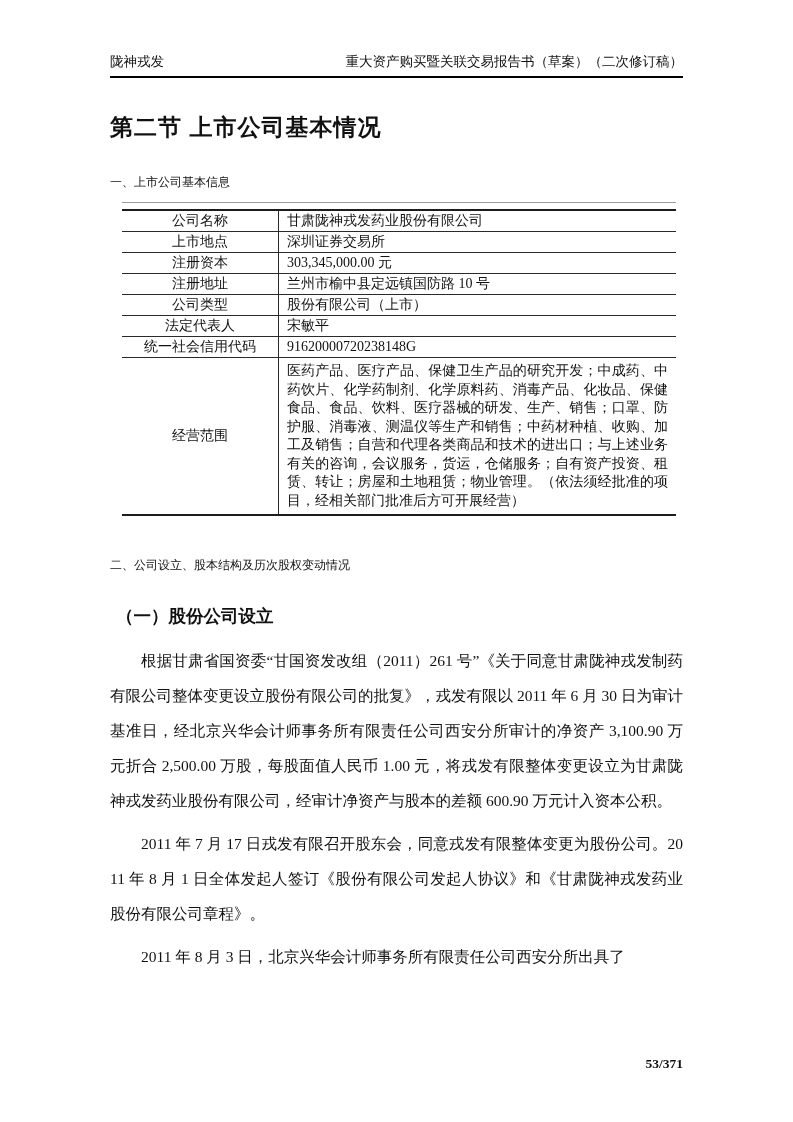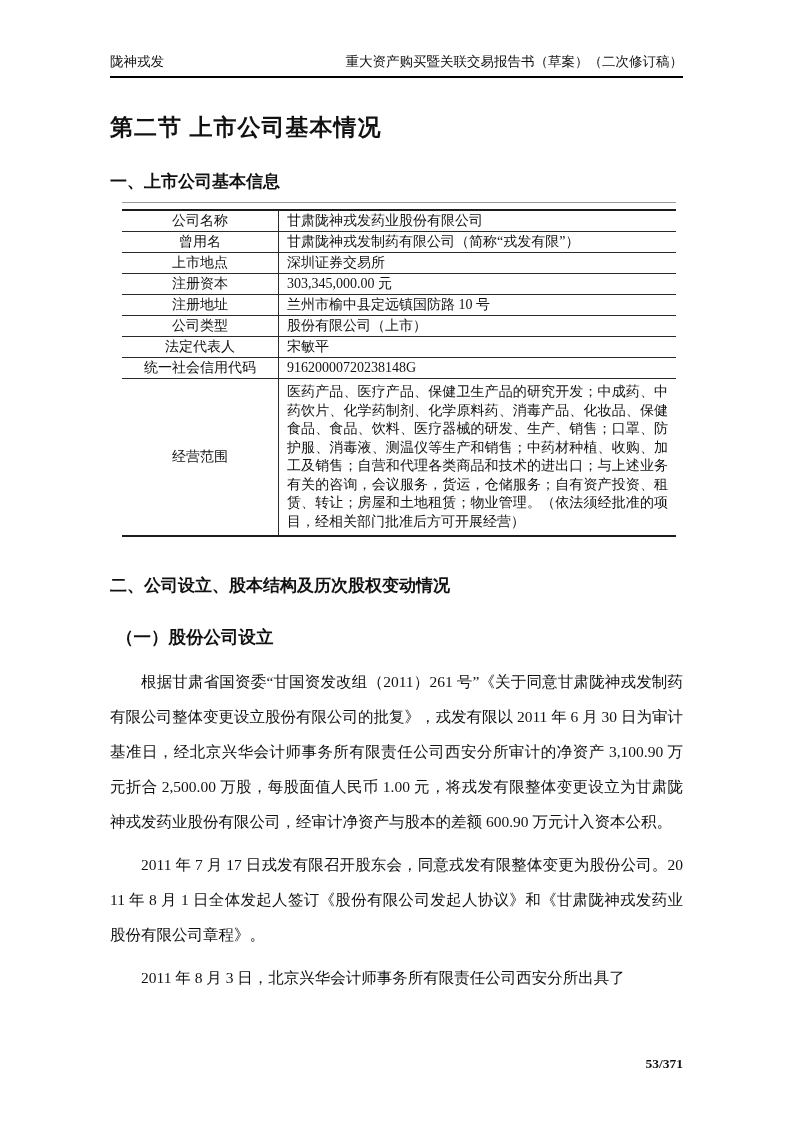--- a/index.html
+++ b/index.html
@@ -28,22 +28,22 @@
     text-align:left;
     font-family:"Liberation Sans", sans-serif;
     font-weight:bold;
     font-size:23px;line-height:26px;
     letter-spacing:1px;
   }
   
   .sec{
     margin:30px 0 0 0;
     font-family:"Liberation Sans", sans-serif;
-    font-weight:bold;
-    font-size:17px;line-height:24px;
+    font-weight:normal;
+    font-size:12px;line-height:24px;
   }
   .sec2{margin-top:37px;}
   
   .sub{
     margin:28px 0 0 6px;
     font-family:"Liberation Sans", sans-serif;
     font-weight:bold;
     font-size:17.5px;line-height:22px;
   }
   
@@ -117,24 +117,20 @@
   <div class="tbl-topline"></div>
 
   <table class="info">
     <tbody>
 
         <tr>
           <td class="lbl">公司名称</td>
           <td class="val">甘肃陇神戎发药业股份有限公司</td>
         </tr>
 
-        <tr>
-          <td class="lbl">曾用名</td>
-          <td class="val">甘肃陇神戎发制药有限公司（简称“戎发有限”）</td>
-        </tr>
 
 
         <tr>
           <td class="lbl">上市地点</td>
           <td class="val">深圳证券交易所</td>
         </tr>
 
         <tr>
           <td class="lbl">注册资本</td>
           <td class="val">303,345,000.00 元</td>

